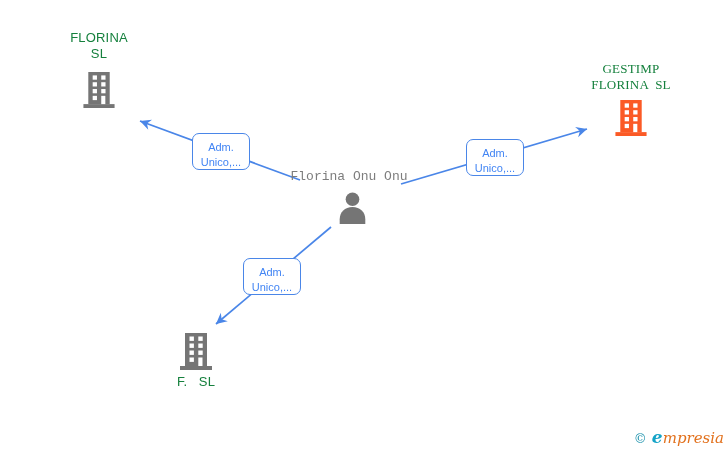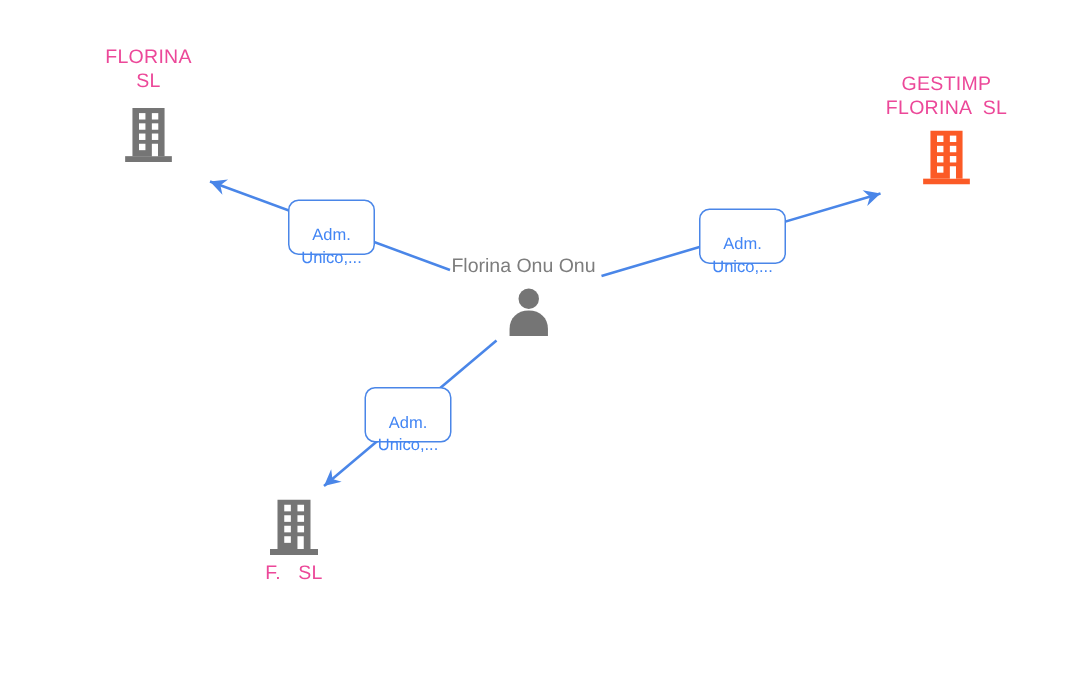--- a/index.html
+++ b/index.html
@@ -19,50 +19,51 @@
     z-index: 1;
   }
   .node {
     position: absolute;
     z-index: 2;
     display: flex;
     flex-direction: column;
     align-items: center;
   }
   .node-label {
-    color: #ec4899;
+    color: #15803d;
     font-size: 13px;
     line-height: 16px;
     text-align: left;
     letter-spacing: 0.2px;
     white-space: pre;
   }
   .node-icon { display: block; }
   .icon-gap { height: 10px; }
   .edge-label {
     position: absolute;
     z-index: 3;
     width: 58px;
     height: 37px;
     background: #ffffff;
     border: 1.6px solid #4a86e8;
     border-radius: 7px;
     color: #4285f4;
     font-size: 11px;
     line-height: 15px;
     text-align: center;
-    padding-top: 16px;
+    padding-top: 6px;
   }
   .person-name {
     position: absolute;
     z-index: 2;
     color: #7d7d7d;
     font-size: 13px;
     text-align: center;
     white-space: pre;
+    font-family: Liberation Mono, monospace;
   }
   .brand {
     position: absolute;
     right: 4px;
     bottom: 3px;
     z-index: 4;
     font-family: "DejaVu Serif", serif;
     font-style: italic;
     white-space: nowrap;
   }
@@ -99,21 +100,21 @@
         <rect x="9.5" y="10.5" width="4.4" height="4.4"></rect>
         <rect x="18.3" y="10.5" width="4.4" height="4.4"></rect>
         <rect x="9.5" y="17.5" width="4.4" height="4.4"></rect>
         <rect x="18.3" y="17.5" width="4.4" height="4.4"></rect>
         <rect x="9.5" y="24.5" width="4.4" height="4.4"></rect>
         <rect x="18.3" y="24.5" width="4.2" height="8.5"></rect>
       </g>
     </svg>
   </div>
 
-  <div class="node" style="left:561px; top:48px; width:140px;">
+  <div class="node" style="left:561px; top:61px; width:140px;font-family:Liberation Serif, serif;">
     <div class="node-label">GESTIMP</div>
     <div class="node-label">FLORINA  SL</div>
     <div class="icon-gap" style="height:7px;"></div>
     <svg class="node-icon" width="32" height="36" viewBox="0 0 32 37" fill="#fb5a26">
       <rect x="0" y="33" width="32" height="4"></rect>
       <rect x="5" y="0" width="22" height="33"></rect>
       <g fill="#ffffff">
         <rect x="9.5" y="3.5" width="4.4" height="4.4"></rect>
         <rect x="18.3" y="3.5" width="4.4" height="4.4"></rect>
         <rect x="9.5" y="10.5" width="4.4" height="4.4"></rect>
@@ -159,14 +160,18 @@
   </div>
   <div class="edge-label" style="left:466px; top:139px;">
     <div>Adm.</div>
     <div>Unico,...</div>
   </div>
   <div class="edge-label" style="left:243px; top:258px;">
     <div>Adm.</div>
     <div>Unico,...</div>
   </div>
 
+  <div class="brand">
+    <span class="copy">©</span>
+    <span class="brand-e">e</span><span class="brand-rest">mpresia</span>
+  </div>
 
 </div>
 
 </body></html>

